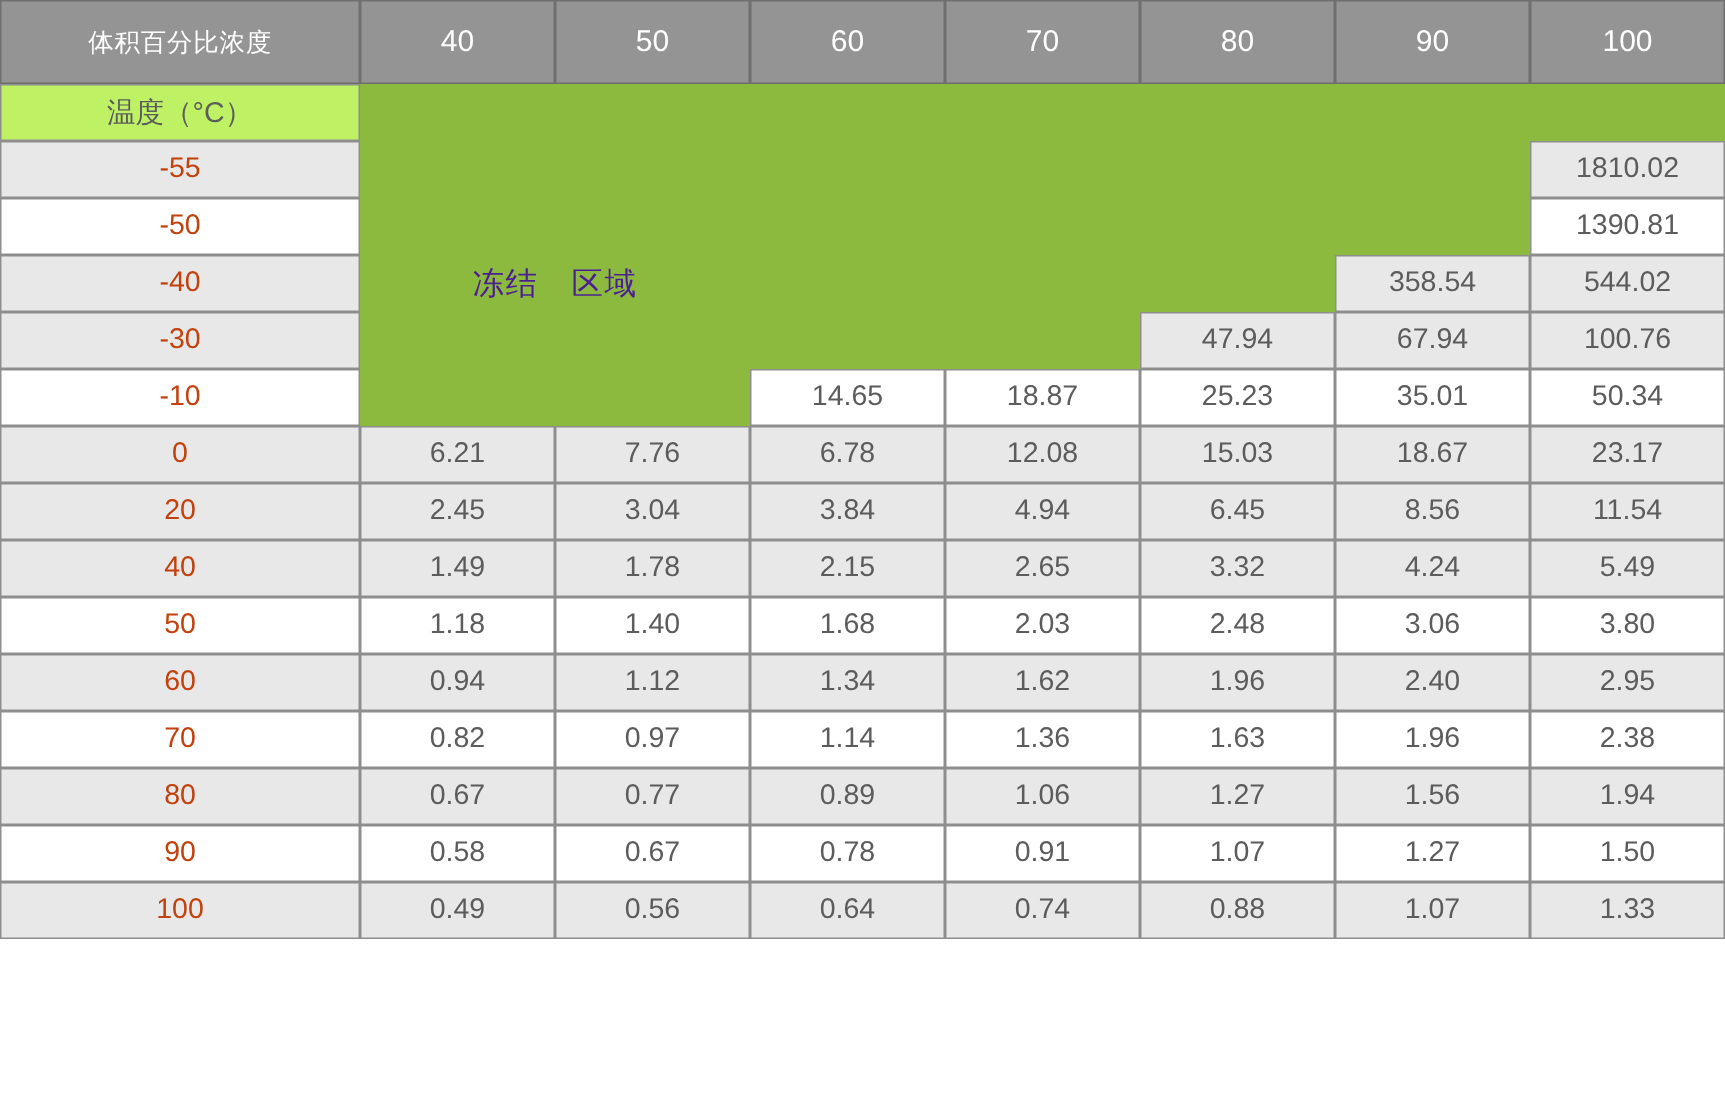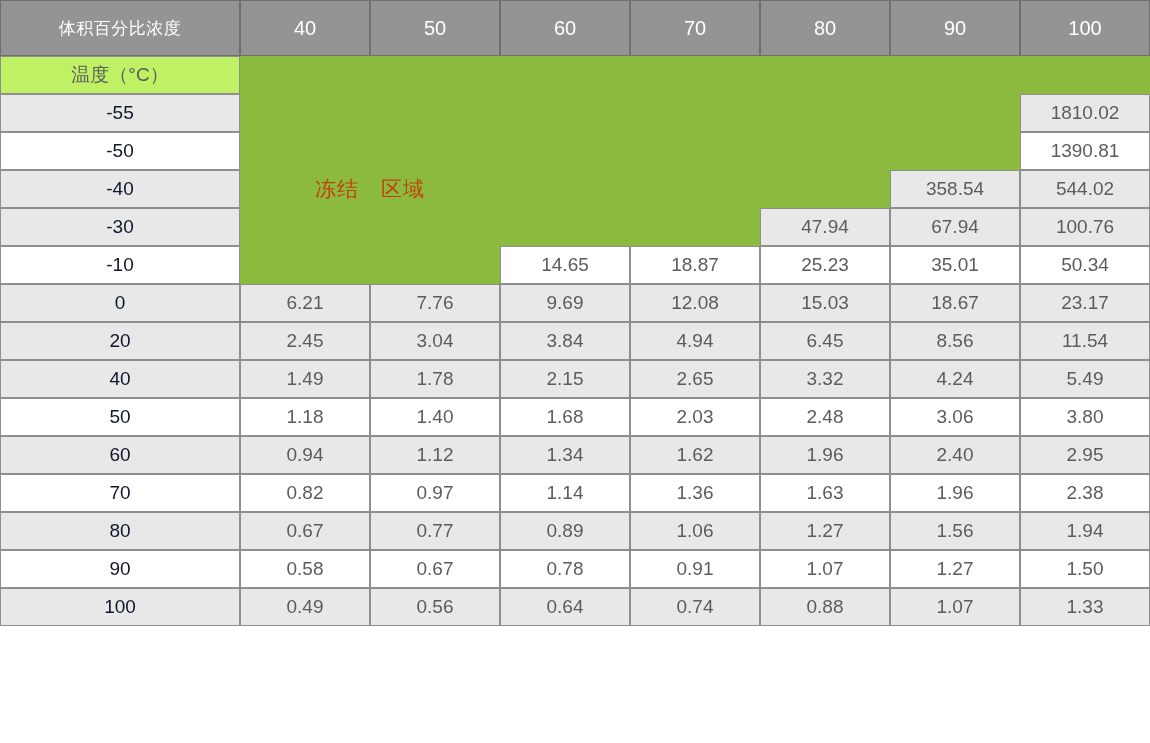--- a/index.html
+++ b/index.html
@@ -59,21 +59,21 @@
     color: #5c5c5c;
     text-align: center;
     vertical-align: middle;
     border: 1px solid #8e8e8e;
     padding: 0;
     box-sizing: border-box;
     background: #ffffff;
     position: relative;
   }
   tbody tr.shaded td { background: #e8e8e8; }
-  tbody td.label-cell { font-size: 19px; color: #0f172a; }
+  tbody td.label-cell { font-size: 19px; color: #c2410c; }
   tbody tr.subhead-row td.label-cell {
     font-size: 19px;
     background: #bef264;
     color: #5c5c5c;
   }
 
   
   tbody td.frozen {
     background: transparent;
     border-color: transparent;
@@ -89,21 +89,21 @@
     z-index: 3;
     pointer-events: none;
   }
   .frozen-block {
     position: absolute;
     background: #8cba3e;
   }
   #frozen-label {
     position: absolute;
     z-index: 4;
-    color: #c2410c;
+    color: #4c1d95;
     font-size: 21px;
     letter-spacing: 1px;
     white-space: pre;
     pointer-events: none;
   }
 </style>
 </head>
 <body>
 
 <div id="table-wrap">
@@ -189,21 +189,21 @@
           <td>14.65</td>
           <td>18.87</td>
           <td>25.23</td>
           <td>35.01</td>
           <td>50.34</td>
         </tr>
         <tr class="shaded">
           <td class="label-cell">0</td>
           <td>6.21</td>
           <td>7.76</td>
-          <td>9.69</td>
+          <td>6.78</td>
           <td>12.08</td>
           <td>15.03</td>
           <td>18.67</td>
           <td>23.17</td>
         </tr>
         <tr class="shaded">
           <td class="label-cell">20</td>
           <td>2.45</td>
           <td>3.04</td>
           <td>3.84</td>

